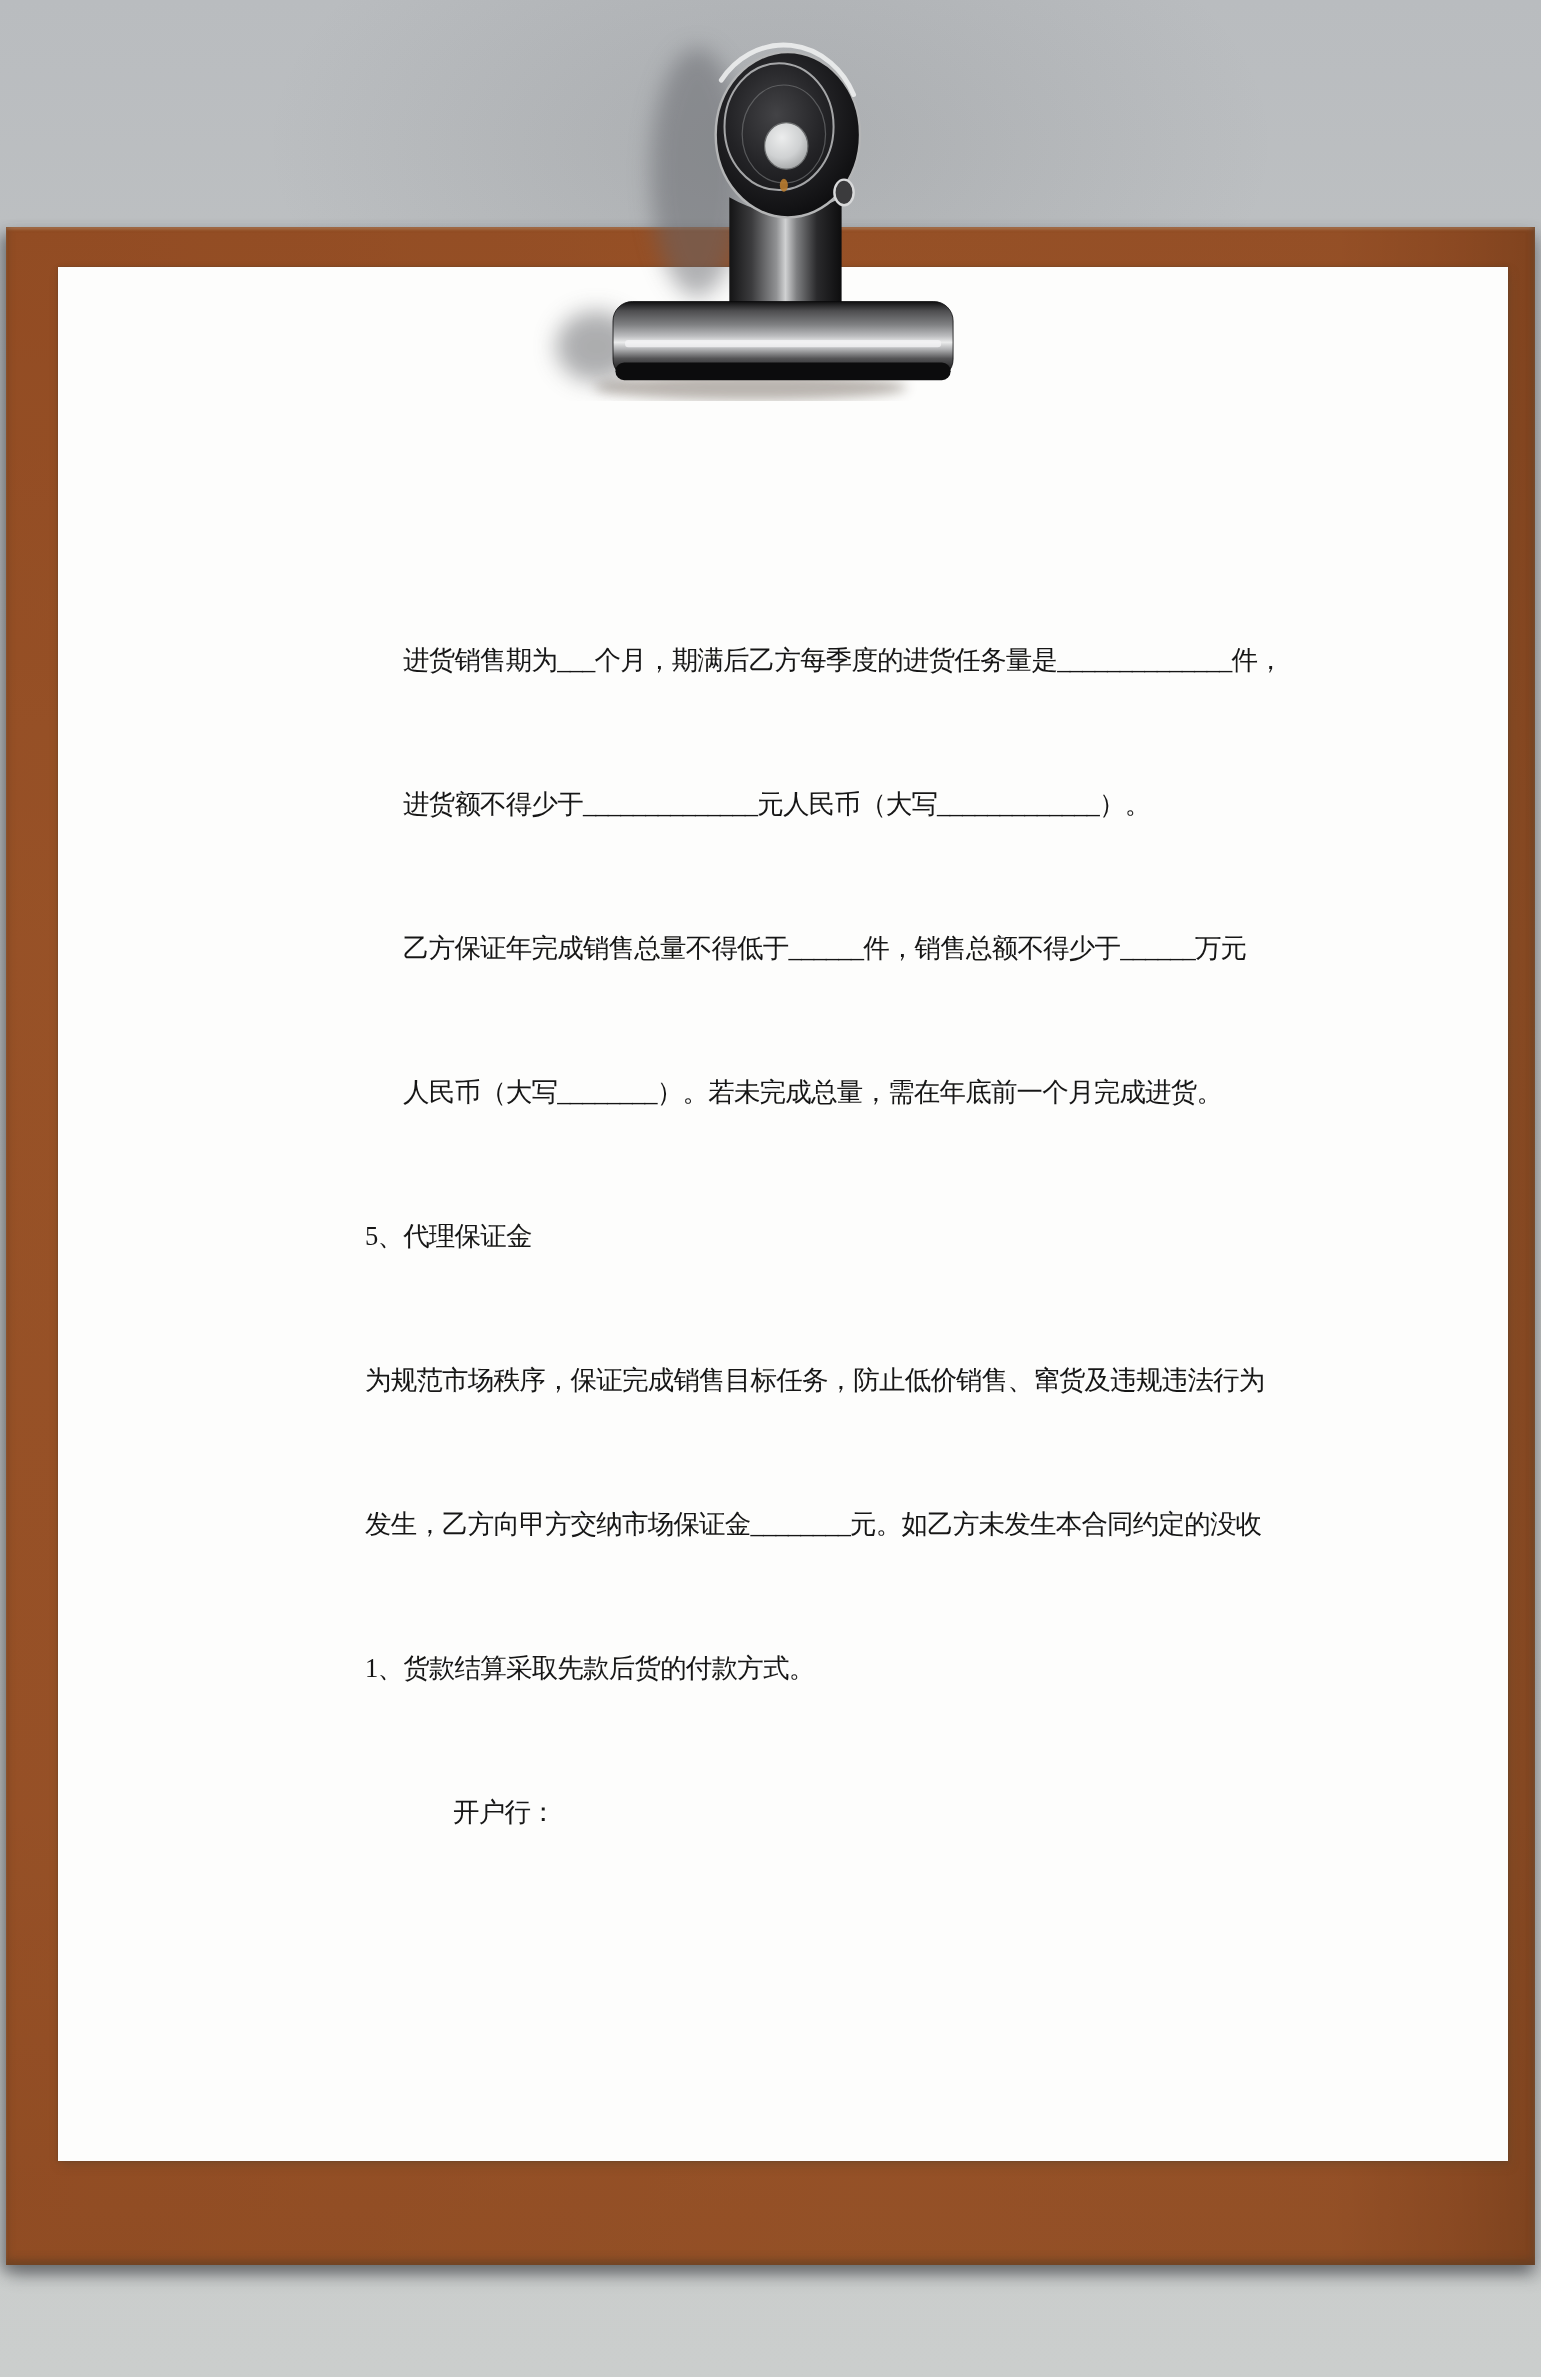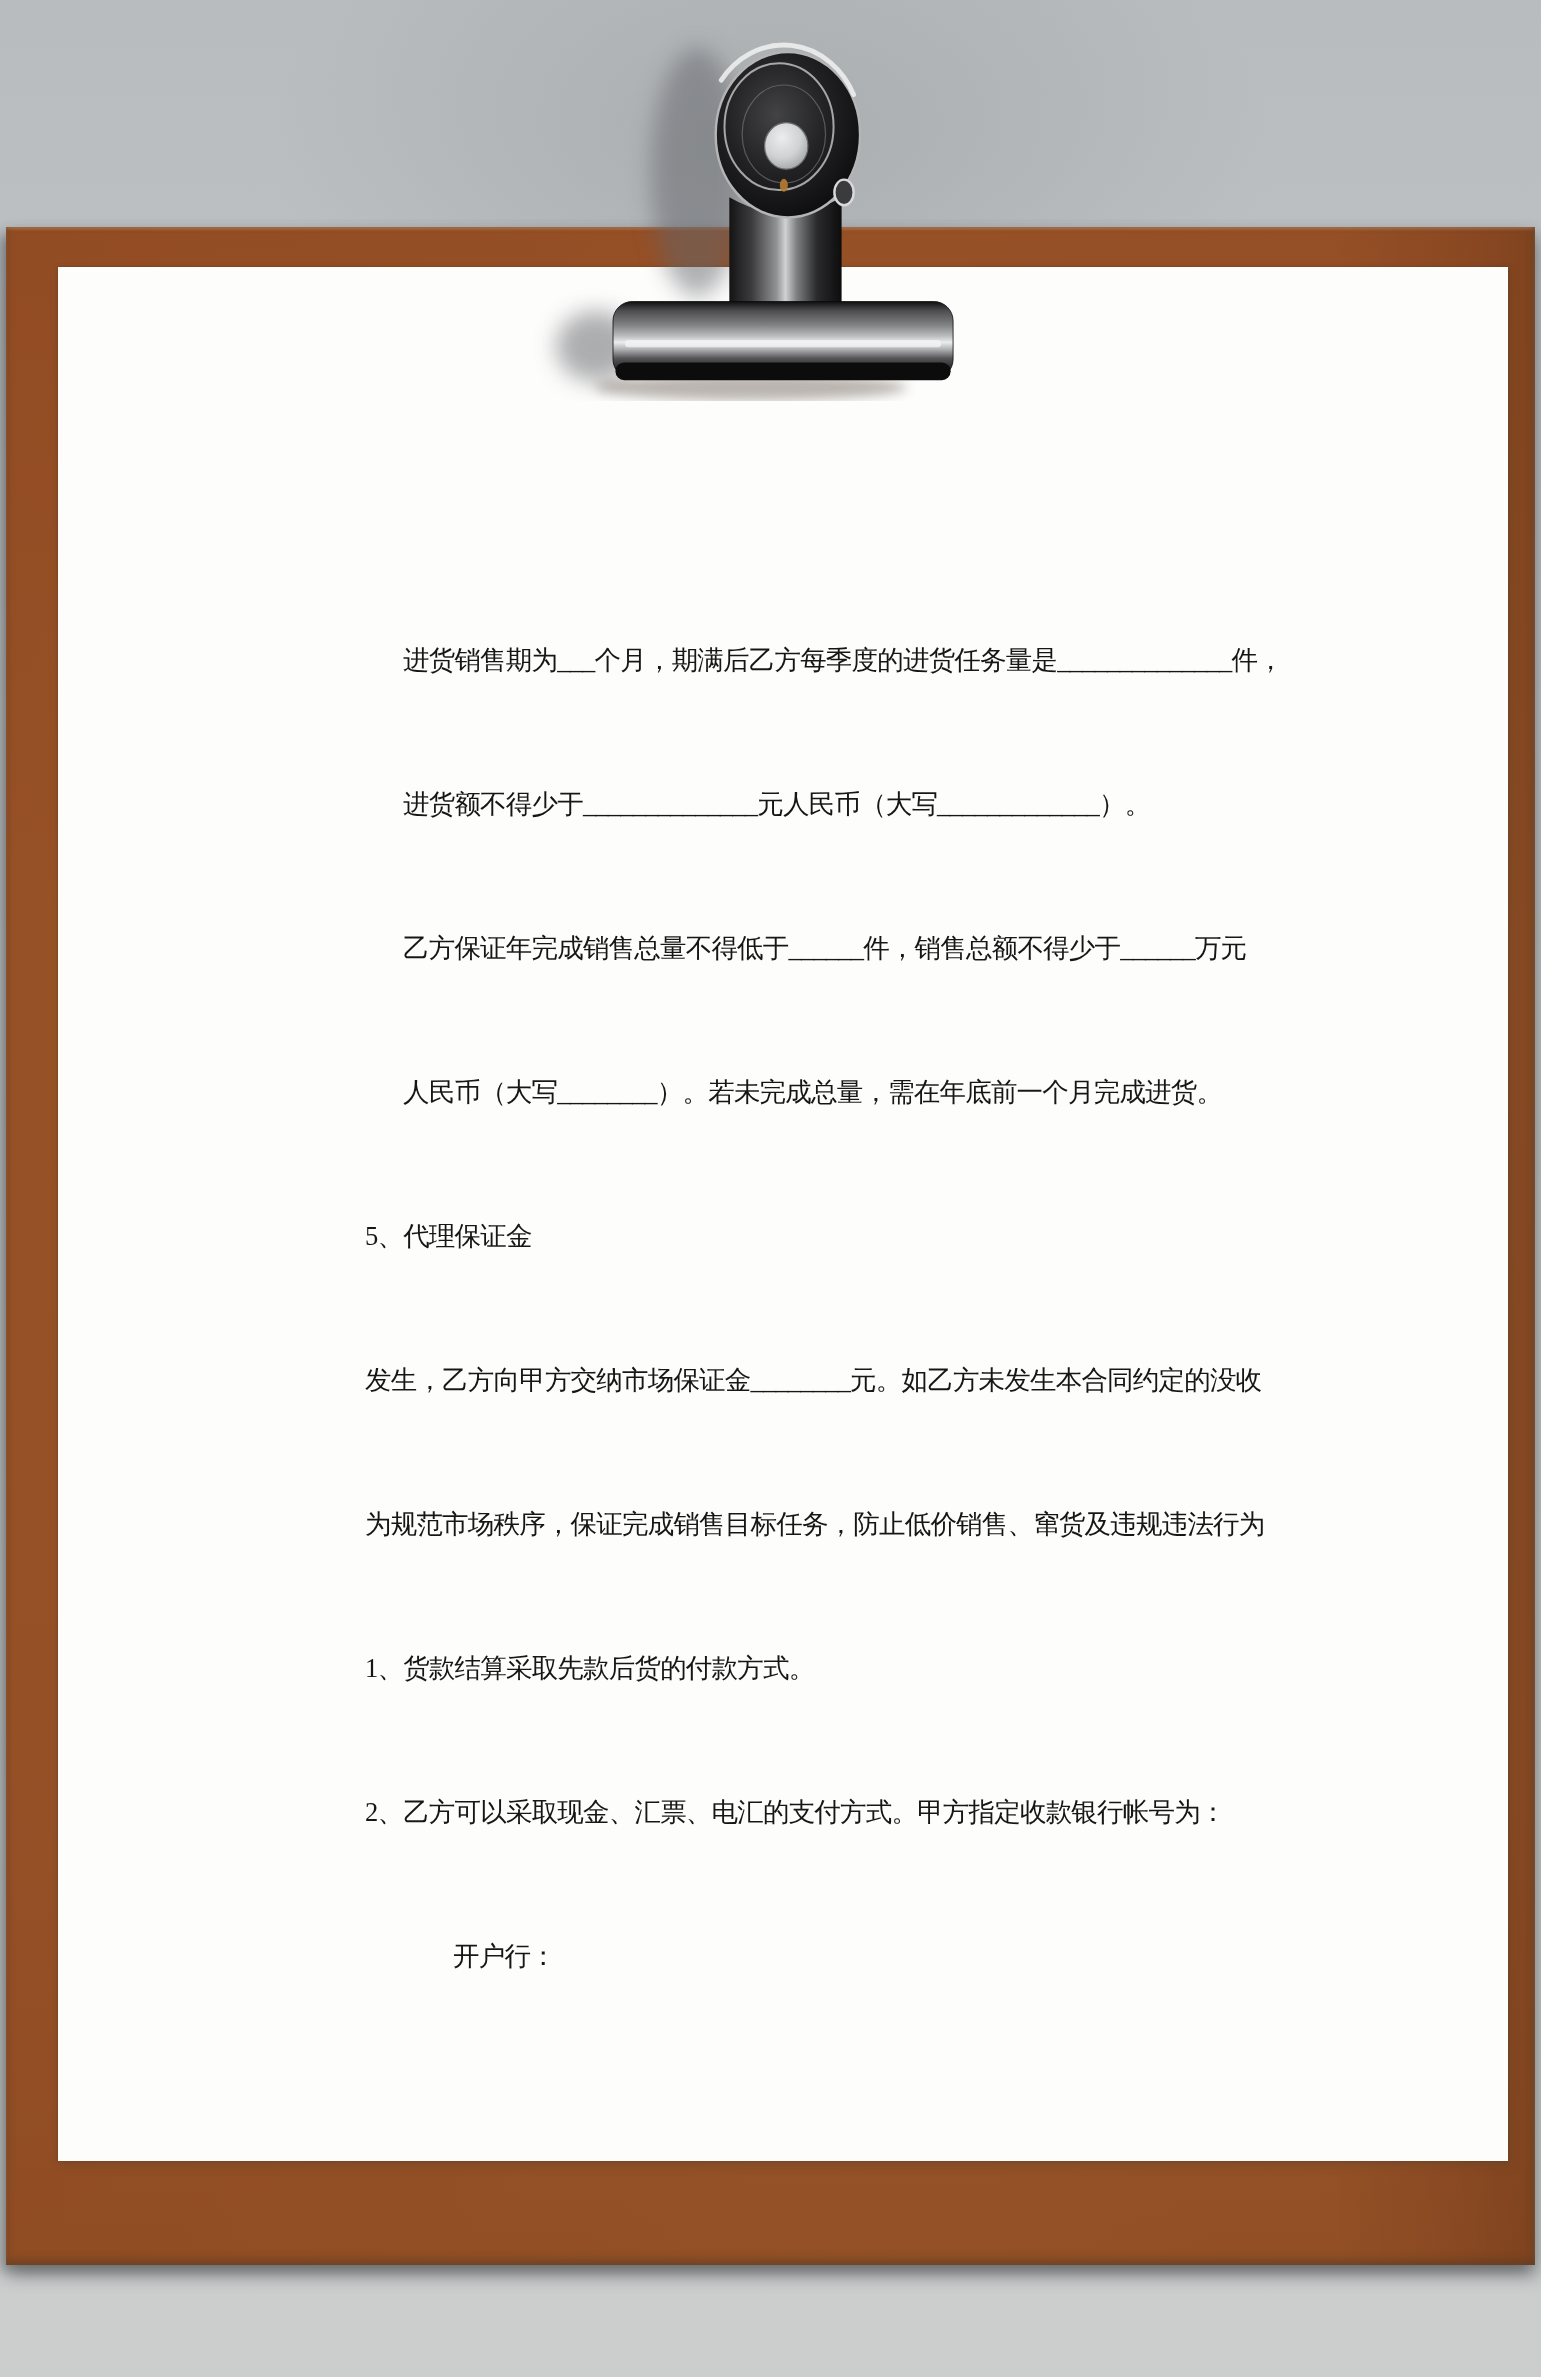--- a/index.html
+++ b/index.html
@@ -46,24 +46,23 @@
 
 <div class="board"></div>
 
 <div class="paper">
   <div class="doc">
     <div class="line cont">进货销售期为___个月，期满后乙方每季度的进货任务量是______________件，</div>
     <div class="line cont">进货额不得少于______________元人民币（大写_____________）。</div>
     <div class="line cont">乙方保证年完成销售总量不得低于______件，销售总额不得少于______万元</div>
     <div class="line cont">人民币（大写________）。若未完成总量，需在年底前一个月完成进货。</div>
     <div class="line">5、代理保证金</div>
+    <div class="line">为规范市场秩序，保证完成销售目标任务，防止低价销售、窜货及违规违法行为</div>
     <div class="line">发生，乙方向甲方交纳市场保证金________元。如乙方未发生本合同约定的没收</div>
-    <div class="line">为规范市场秩序，保证完成销售目标任务，防止低价销售、窜货及违规违法行为</div>
     <div class="line">1、货款结算采取先款后货的付款方式。</div>
-    <div class="line">2、乙方可以采取现金、汇票、电汇的支付方式。甲方指定收款银行帐号为：</div>
     <div class="line sub">开户行：</div>
     
     
     
     
     
     
     
     
     

